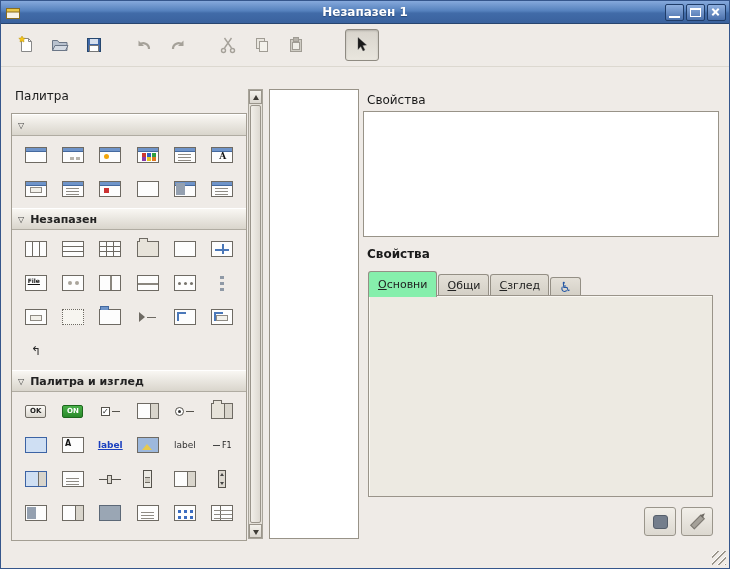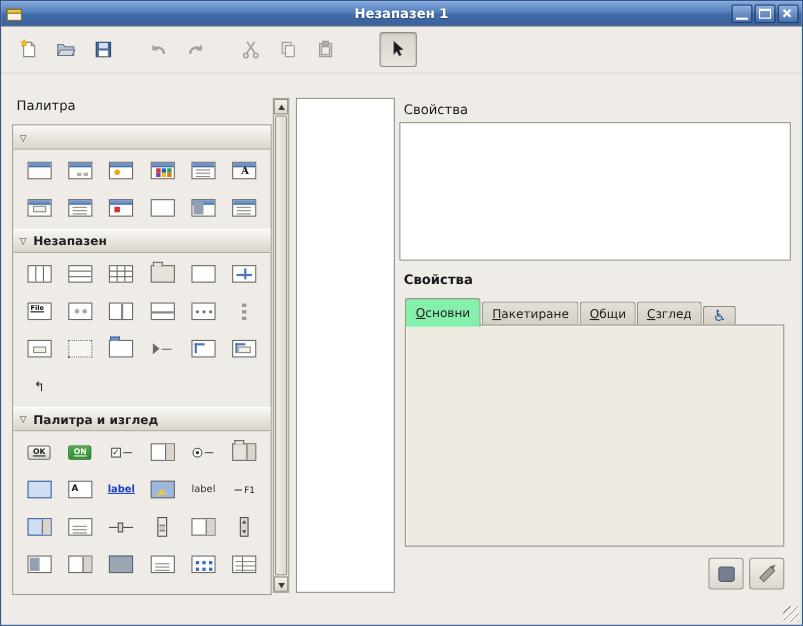--- a/index.html
+++ b/index.html
@@ -55,21 +55,21 @@
   .mi-hdots::after{content:"";position:absolute;top:6px;left:3px;width:3px;height:3px;border-radius:50%;background:#77736c;box-shadow:6px 0 #77736c,12px 0 #77736c;}
   .vdots{position:relative;display:inline-block;width:8px;height:17px;}
   .vdots::after{content:"";position:absolute;top:1px;left:2px;width:4px;height:3px;background:#8f99a6;box-shadow:0 6px #8f99a6,0 12px #8f99a6;}
   .mi-dotted{border-style:dotted;background:#f7f5f0;}
   .mi-nb::before{content:"";position:absolute;top:-4px;left:0;width:9px;height:4px;background:#6f94c9;border:1px solid #44699f;border-bottom:none;box-sizing:border-box;}
   .hb{position:relative;display:inline-block;width:22px;height:12px;}
   .hb::before{content:"";position:absolute;left:2px;top:1px;border-left:6px solid #6e6a63;border-top:5px solid transparent;border-bottom:5px solid transparent;}
   .hb::after{content:"";position:absolute;left:10px;top:6px;width:9px;height:1px;background:#6e6a63;}
   .mi-corner::before{content:"";position:absolute;top:2px;left:2px;width:7px;height:7px;border-top:2px solid #4a77b8;border-left:2px solid #4a77b8;}
   .curve{font-size:12px;line-height:1;color:#2a2a2a;}
-  .btn7{display:inline-block;min-width:17px;padding:2px 1px;border:1px solid #6e6a63;border-radius:2px;background:linear-gradient(#fcfbf8,#dbd7cf);font-size:7px;font-weight:bold;line-height:1;text-align:center;color:#222;text-decoration:underline;}
+  .btn7{display:inline-block;min-width:17px;padding:2px 1px;border:1px solid #6e6a63;border-radius:2px;background:linear-gradient(#fcfbf8,#dbd7cf);font-size:7px;font-weight:bold;line-height:1;text-align:center;color:#222;}
   .btn7.on{background:linear-gradient(#49b049,#2a8a2a);color:#fff;border-color:#1d661d;}
   .chk{display:inline-flex;align-items:center;gap:2px;}
   .chkbox{width:9px;height:9px;border:1px solid #55524c;background:#fff;font-size:8px;line-height:8px;text-align:center;color:#222;box-sizing:border-box;}
   .dash{width:8px;height:1px;background:#55524c;}
   .rad{width:9px;height:9px;border:1px solid #55524c;border-radius:50%;background:#fff;position:relative;box-sizing:border-box;}
   .rad::after{content:"";position:absolute;top:2px;left:2px;width:3px;height:3px;border-radius:50%;background:#333;}
   .mi-drop::after{content:"";position:absolute;top:0;bottom:0;right:0;width:7px;background:#d9d5cc;border-left:1px solid #6e6a63;}
   .mi-entry{background:#cfdff3;border-color:#3c63a4;}
   .mi-img{background:#9db8dc;}
   .mi-img::after{content:"";position:absolute;bottom:2px;left:4px;border-left:5px solid transparent;border-right:5px solid transparent;border-bottom:6px solid #e6c94e;}
@@ -407,21 +407,20 @@
   </div>
 
   <div class="canvas"></div>
 
   <div class="panel-label" style="left:366px;top:92px;">Свойства</div>
   <div class="inspector-box"></div>
 
   <div class="panel-label" style="left:366px;top:246px;font-weight:bold;">Свойства</div>
   <div class="tabs">
     <div class="tab active"><span class="u">О</span><span>сновни</span></div>
-    <div class="tab"><span class="u">П</span><span>акетиране</span></div>
     <div class="tab"><span class="u">О</span><span>бщи</span></div>
     <div class="tab"><span class="u">С</span><span>зглед</span></div>
     <div class="tab tab-icon"><span class="a11y">♿</span></div>
   </div>
   <div class="props-box"></div>
 
   <div class="actions">
     <span class="abtn">
         <span class="ai-box"></span>
       </span>

